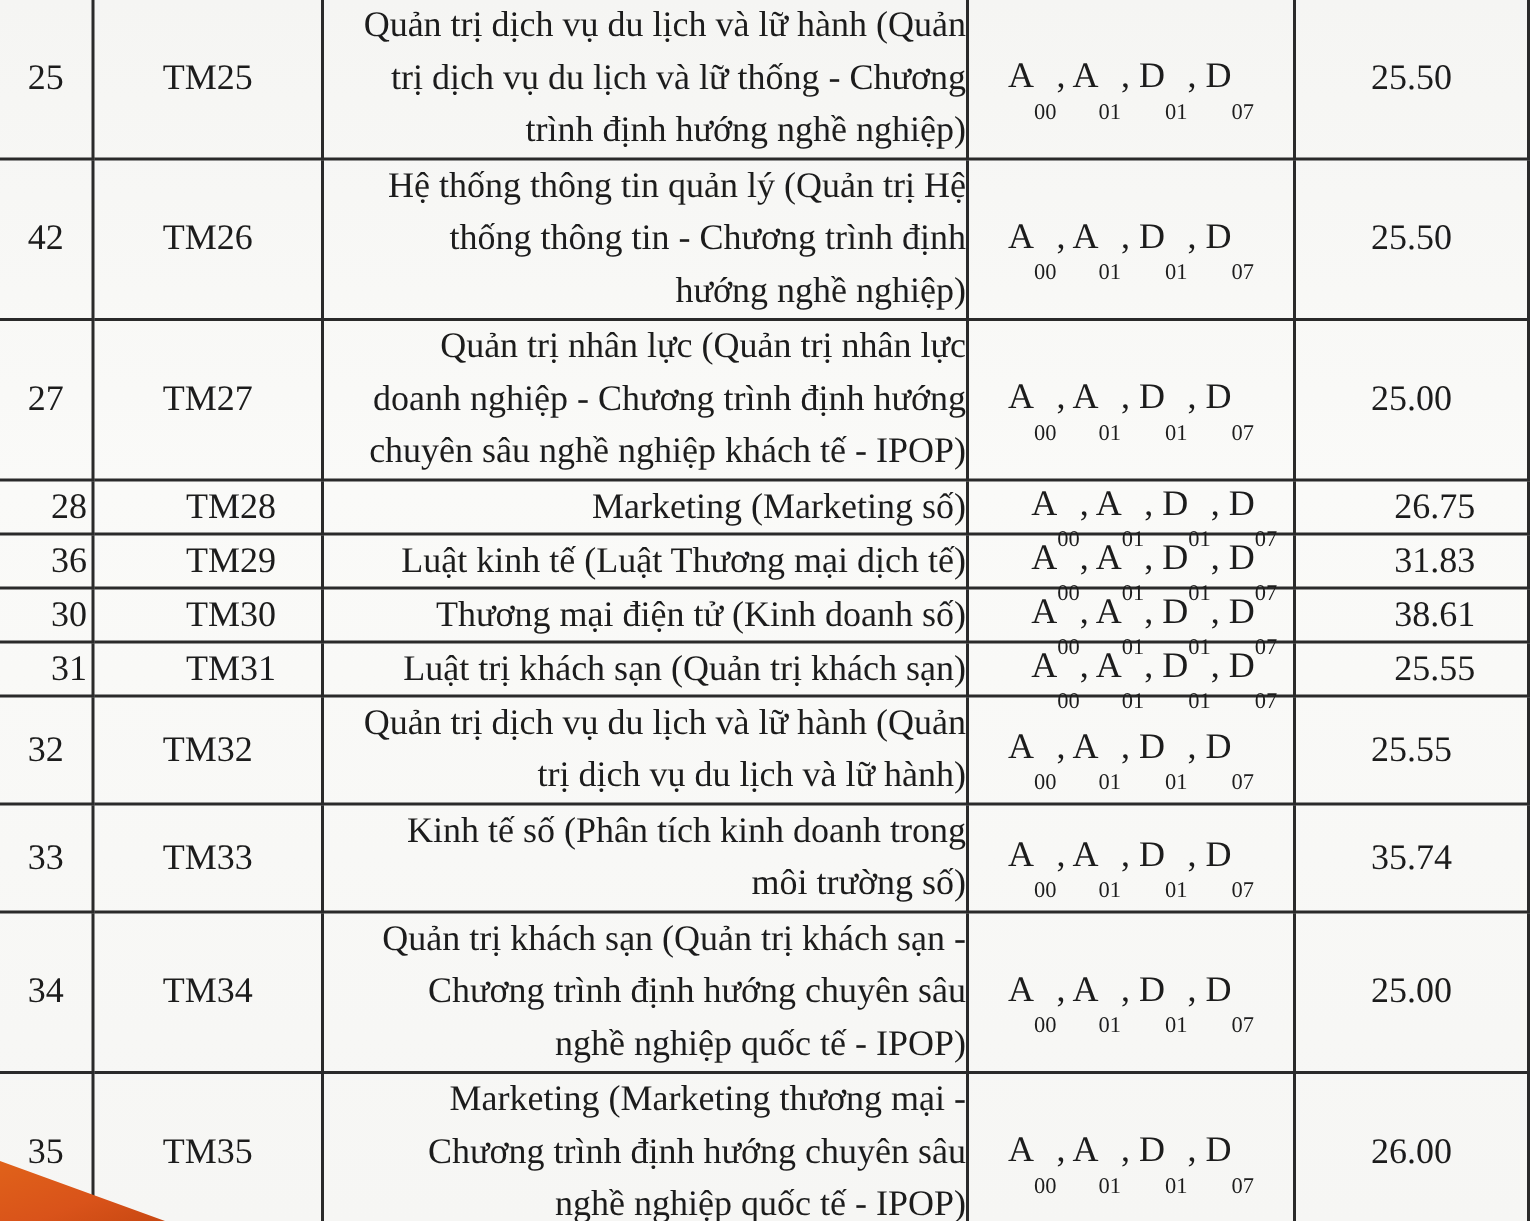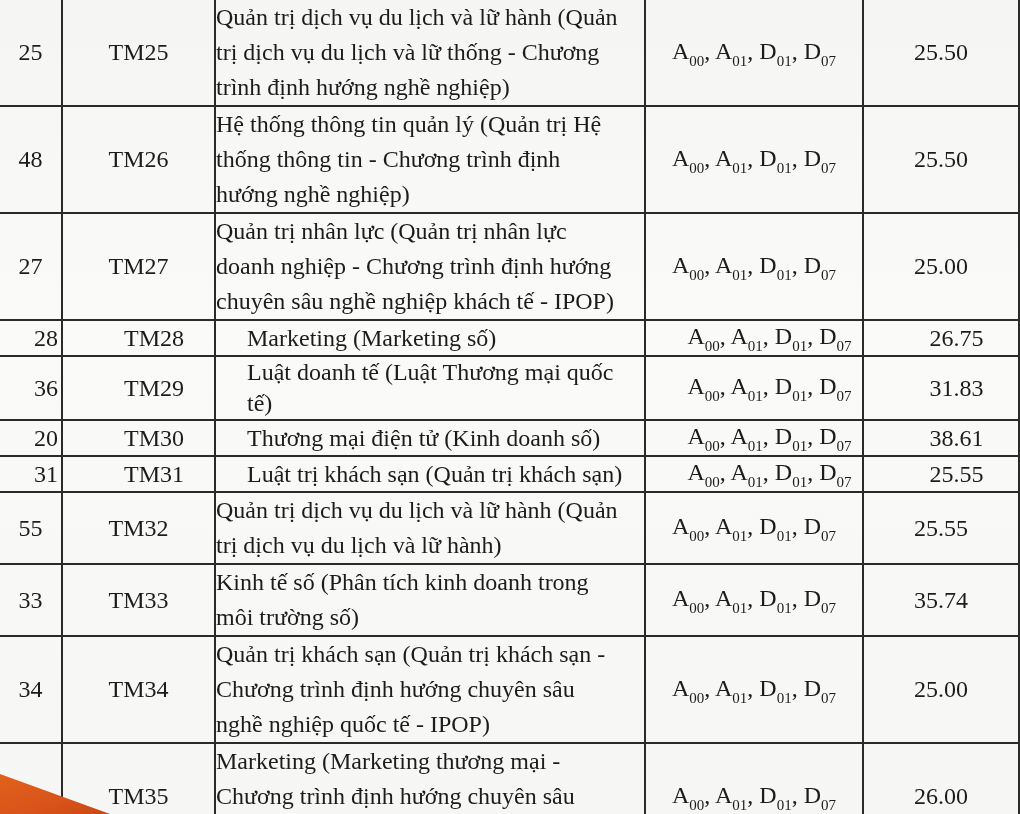--- a/index.html
+++ b/index.html
@@ -35,23 +35,23 @@
     vertical-align: middle;
     font-size: 24px;
     line-height: 35px;
   }
   col.c-stt { width: 63px; }
   col.c-code { width: 153px; }
   col.c-name { width: 430px; }
   col.c-comb { width: 218px; }
   col.c-score { width: 156px; }
   td.stt, td.code, td.score { text-align: center; margin-top: 10px; }
-  td.name { padding-left: 10px; padding-right: 6px; text-align: left; }
+  td.name { padding-left: 10px; padding-right: 6px; text-align: right; }
   td.comb { text-align: center; }
-  td.comb .sub { font-size: 15px; position: relative; top: 7px; }
+  td.comb .sub { font-size: 15px; position: relative; top: 21px; }
   tr.r3 td { height: 102px; }
   tr.r1 td { height: 31px; line-height: 31px; padding-left: 31px; }
   tr.r2 td { height: 67px; }
   .corner-flap {
     position: absolute;
     left: 0;
     bottom: 0;
     width: 110px;
     height: 40px;
     background: linear-gradient(160deg, #e0621a 0%, #d9531a 60%, #c84812 100%);
@@ -76,21 +76,21 @@
           <td class="code">TM25</td>
           <td class="name">
             <div>Quản trị dịch vụ du lịch và lữ hành (Quản</div>
             <div>trị dịch vụ du lịch và lữ thống - Chương</div>
             <div>trình định hướng nghề nghiệp)</div>
           </td>
           <td class="comb"><span><span>A</span><span class="sub">00</span></span>, <span><span>A</span><span class="sub">01</span></span>, <span><span>D</span><span class="sub">01</span></span>, <span><span>D</span><span class="sub">07</span></span></td>
           <td class="score">25.50</td>
         </tr>
         <tr class="r3">
-          <td class="stt">48</td>
+          <td class="stt">42</td>
           <td class="code">TM26</td>
           <td class="name">
             <div>Hệ thống thông tin quản lý (Quản trị Hệ</div>
             <div>thống thông tin - Chương trình định</div>
             <div>hướng nghề nghiệp)</div>
           </td>
           <td class="comb"><span><span>A</span><span class="sub">00</span></span>, <span><span>A</span><span class="sub">01</span></span>, <span><span>D</span><span class="sub">01</span></span>, <span><span>D</span><span class="sub">07</span></span></td>
           <td class="score">25.50</td>
         </tr>
         <tr class="r3">
@@ -110,45 +110,45 @@
           <td class="name">
             <div>Marketing (Marketing số)</div>
           </td>
           <td class="comb"><span><span>A</span><span class="sub">00</span></span>, <span><span>A</span><span class="sub">01</span></span>, <span><span>D</span><span class="sub">01</span></span>, <span><span>D</span><span class="sub">07</span></span></td>
           <td class="score">26.75</td>
         </tr>
         <tr class="r1">
           <td class="stt">36</td>
           <td class="code">TM29</td>
           <td class="name">
-            <div>Luật doanh tế (Luật Thương mại quốc tế)</div>
+            <div>Luật kinh tế (Luật Thương mại dịch tế)</div>
           </td>
           <td class="comb"><span><span>A</span><span class="sub">00</span></span>, <span><span>A</span><span class="sub">01</span></span>, <span><span>D</span><span class="sub">01</span></span>, <span><span>D</span><span class="sub">07</span></span></td>
           <td class="score">31.83</td>
         </tr>
         <tr class="r1">
-          <td class="stt">20</td>
+          <td class="stt">30</td>
           <td class="code">TM30</td>
           <td class="name">
             <div>Thương mại điện tử (Kinh doanh số)</div>
           </td>
           <td class="comb"><span><span>A</span><span class="sub">00</span></span>, <span><span>A</span><span class="sub">01</span></span>, <span><span>D</span><span class="sub">01</span></span>, <span><span>D</span><span class="sub">07</span></span></td>
           <td class="score">38.61</td>
         </tr>
         <tr class="r1">
           <td class="stt">31</td>
           <td class="code">TM31</td>
           <td class="name">
             <div>Luật trị khách sạn (Quản trị khách sạn)</div>
           </td>
           <td class="comb"><span><span>A</span><span class="sub">00</span></span>, <span><span>A</span><span class="sub">01</span></span>, <span><span>D</span><span class="sub">01</span></span>, <span><span>D</span><span class="sub">07</span></span></td>
           <td class="score">25.55</td>
         </tr>
         <tr class="r2">
-          <td class="stt">55</td>
+          <td class="stt">32</td>
           <td class="code">TM32</td>
           <td class="name">
             <div>Quản trị dịch vụ du lịch và lữ hành (Quản</div>
             <div>trị dịch vụ du lịch và lữ hành)</div>
           </td>
           <td class="comb"><span><span>A</span><span class="sub">00</span></span>, <span><span>A</span><span class="sub">01</span></span>, <span><span>D</span><span class="sub">01</span></span>, <span><span>D</span><span class="sub">07</span></span></td>
           <td class="score">25.55</td>
         </tr>
         <tr class="r2">
           <td class="stt">33</td>

